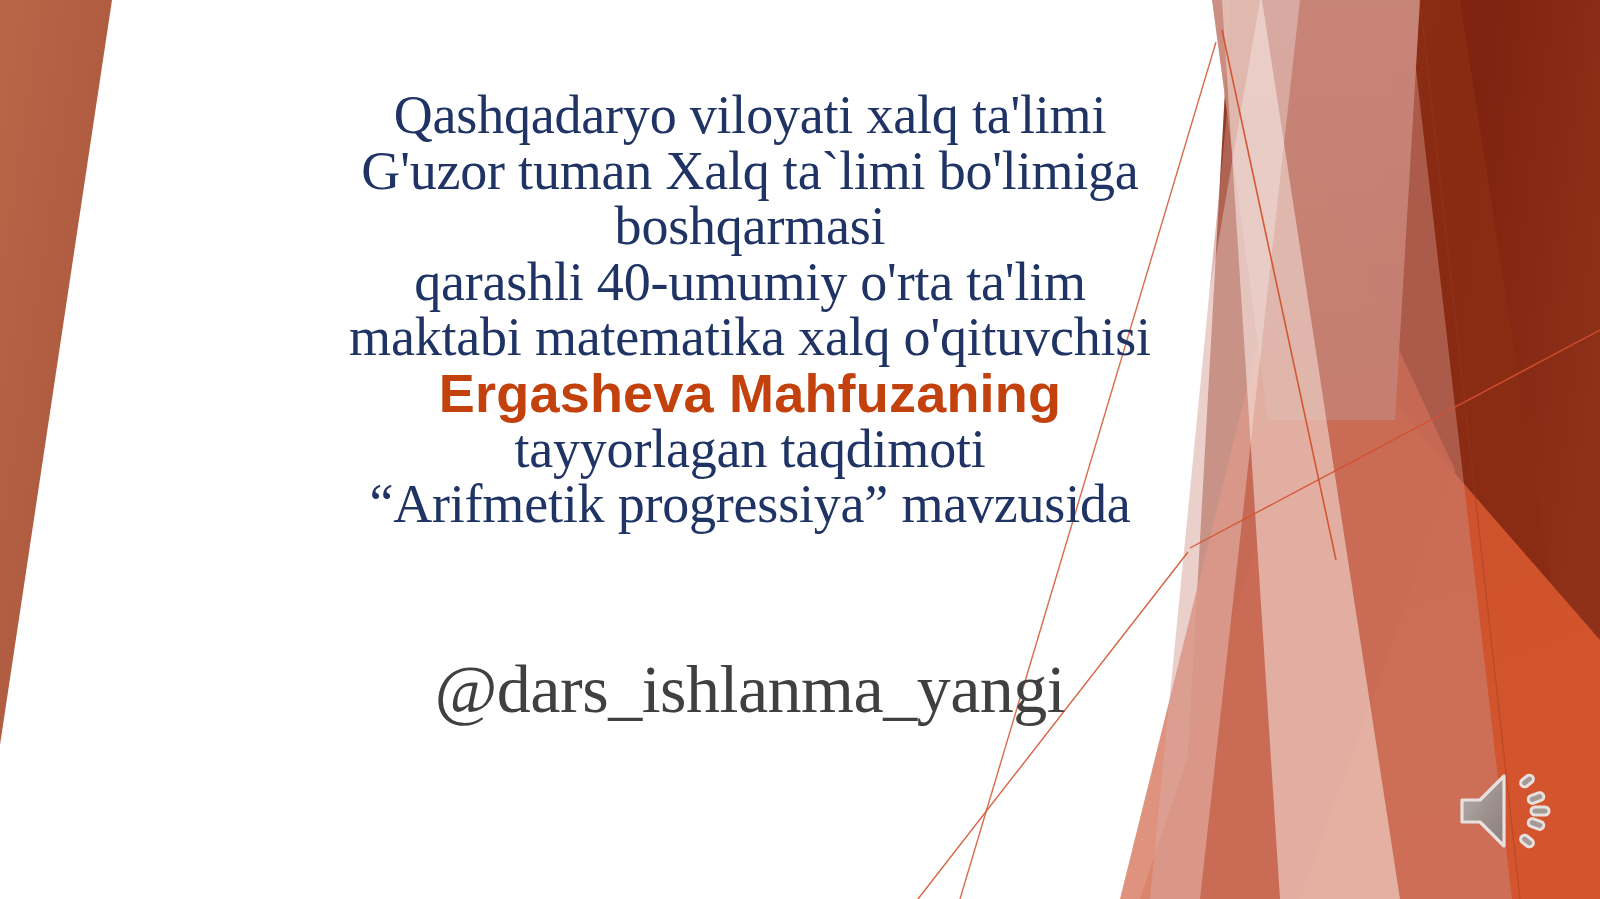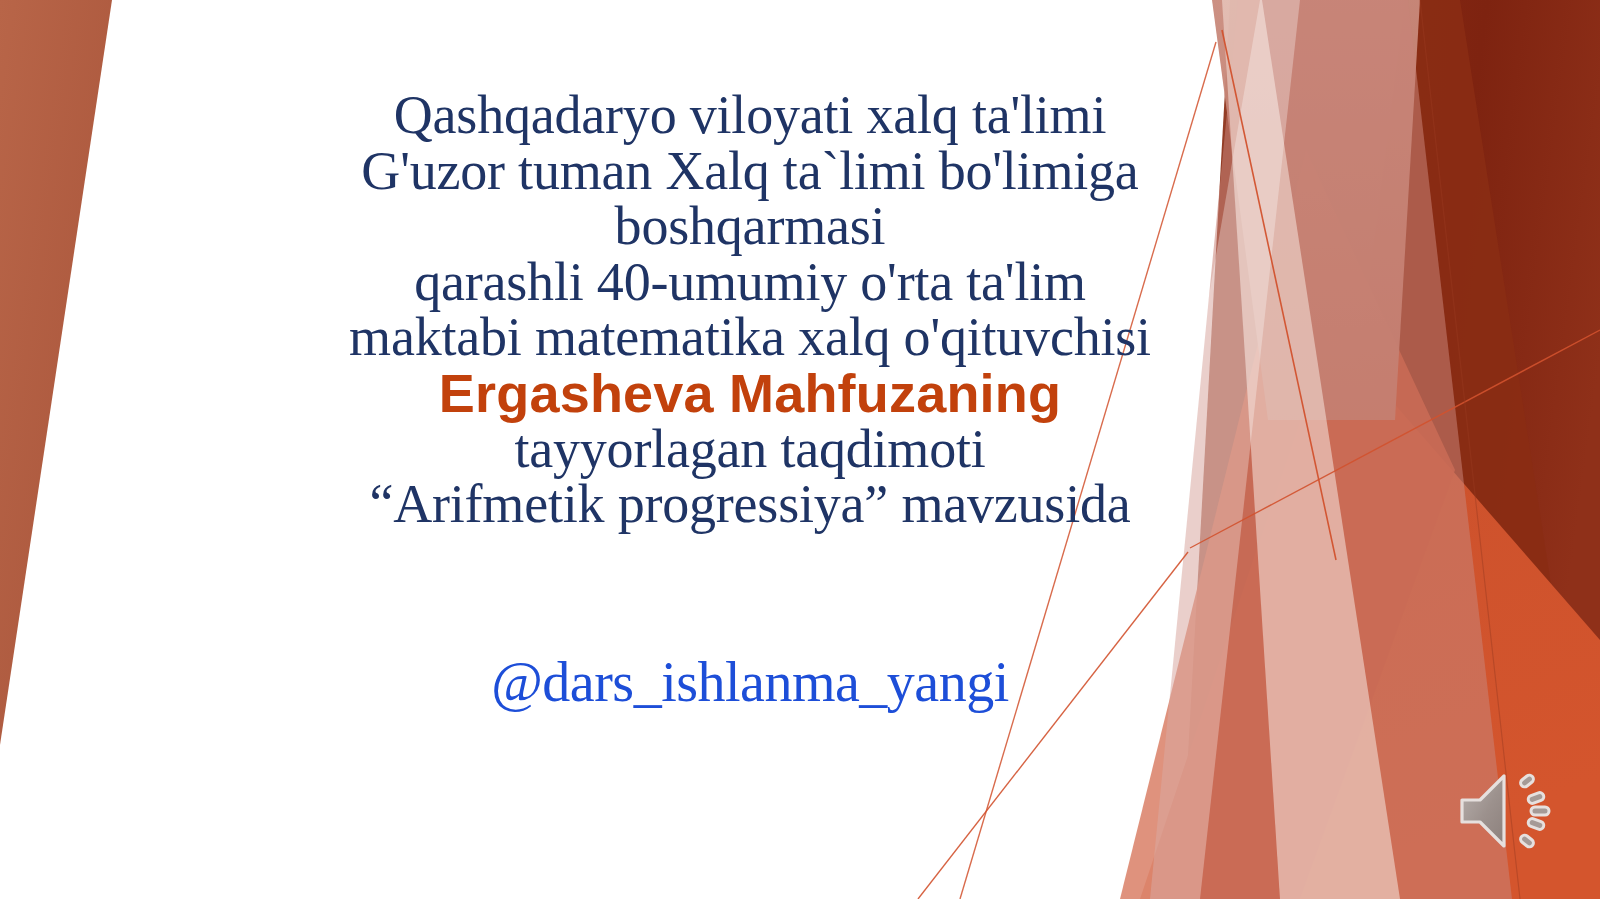--- a/index.html
+++ b/index.html
@@ -48,22 +48,22 @@
   .handle {
     position: absolute;
     left: 250px;
     top: 650px;
     width: 1000px;
     text-align: center;
     z-index: 6;
   }
   .handle-text {
     font-family: "Liberation Serif", "DejaVu Serif", serif;
-    font-size: 56px;
-    color: #1d4ed8;
+    font-size: 68px;
+    color: #404040;
     letter-spacing: -0.5px;
     white-space: nowrap;
   }
   .audio-icon {
     position: absolute;
     left: 1452px;
     top: 768px;
     width: 110px;
     height: 86px;
     z-index: 7;

